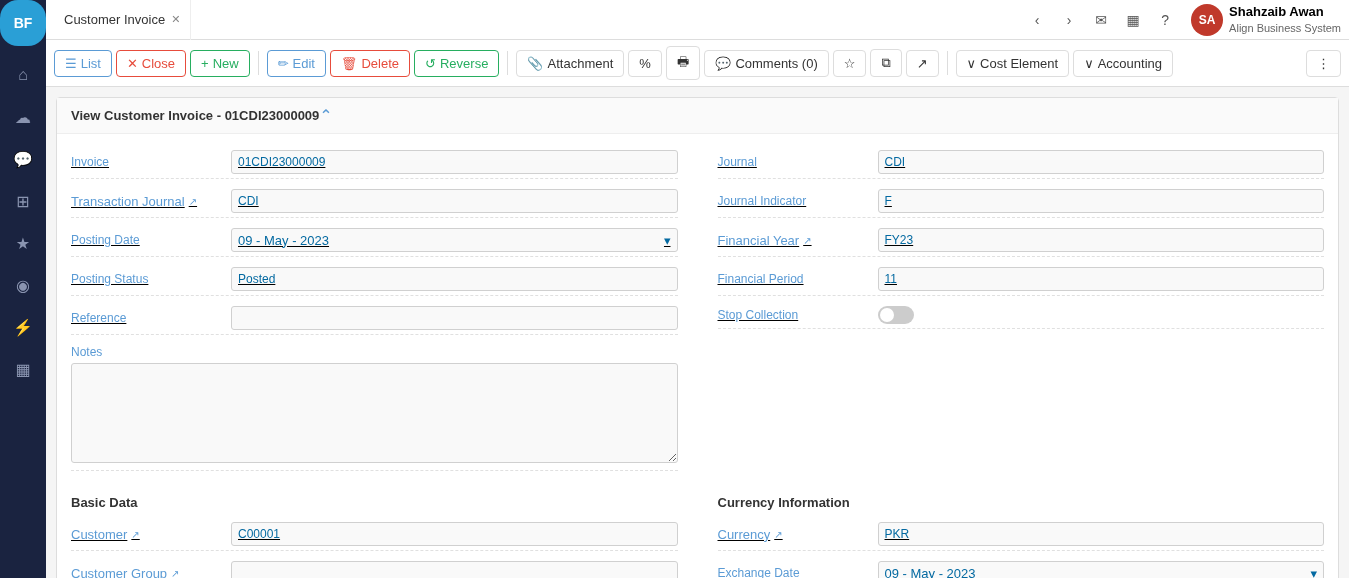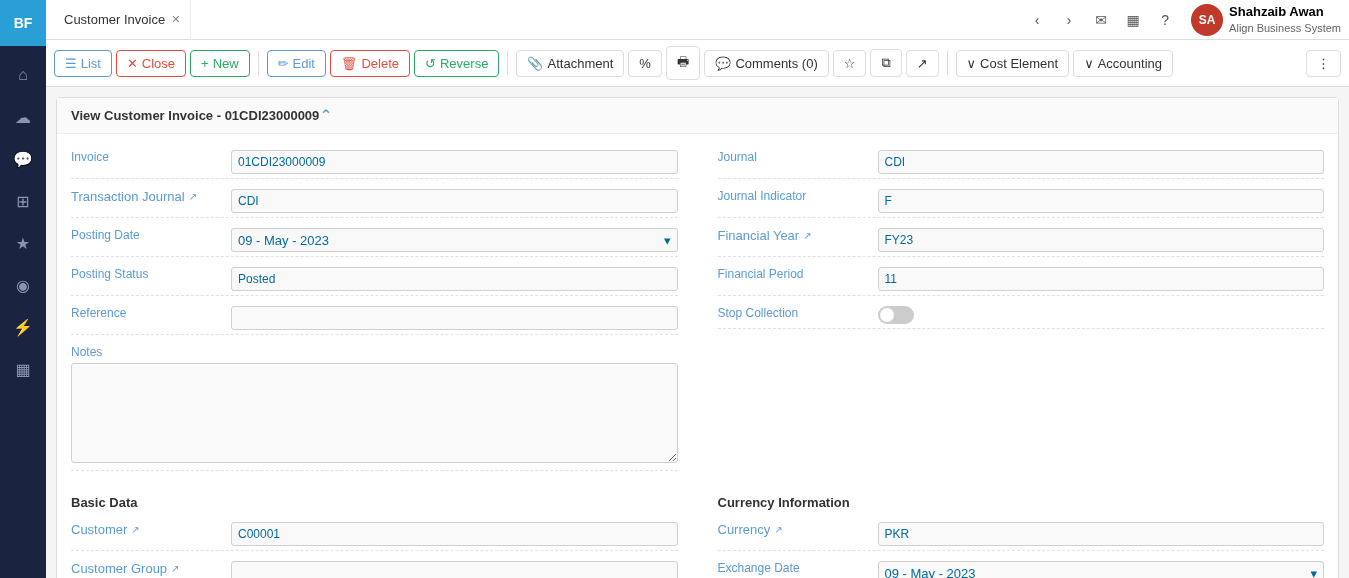--- a/index.html
+++ b/index.html
@@ -19,20 +19,21 @@
       width: 46px;
       height: 46px;
       background: #2a9fd6;
       display: flex;
       align-items: center;
       justify-content: center;
       color: white;
       font-weight: bold;
       font-size: 14px;
       margin-bottom: 8px;
+      border-radius: 18px;
     }
     .sidebar-icon {
       width: 36px;
       height: 36px;
       display: flex;
       align-items: center;
       justify-content: center;
       color: #8a94b0;
       margin: 3px 0;
       border-radius: 4px;
@@ -194,24 +195,25 @@
     .form-body {
       padding: 16px 14px;
     }
     .form-grid {
       display: grid;
       grid-template-columns: 1fr 1fr;
       gap: 0 40px;
     }
     .form-row {
       display: flex;
-      align-items: flex-start;
+      align-items: center;
       margin-bottom: 10px;
       border-bottom: 1px dashed #e0e0e0;
       padding-bottom: 4px;
+      text-decoration: underline;
     }
     .form-label {
       width: 160px;
       flex-shrink: 0;
       color: #5b9bd5;
       font-size: 12px;
       display: flex;
       align-items: center;
       gap: 4px;
     }

